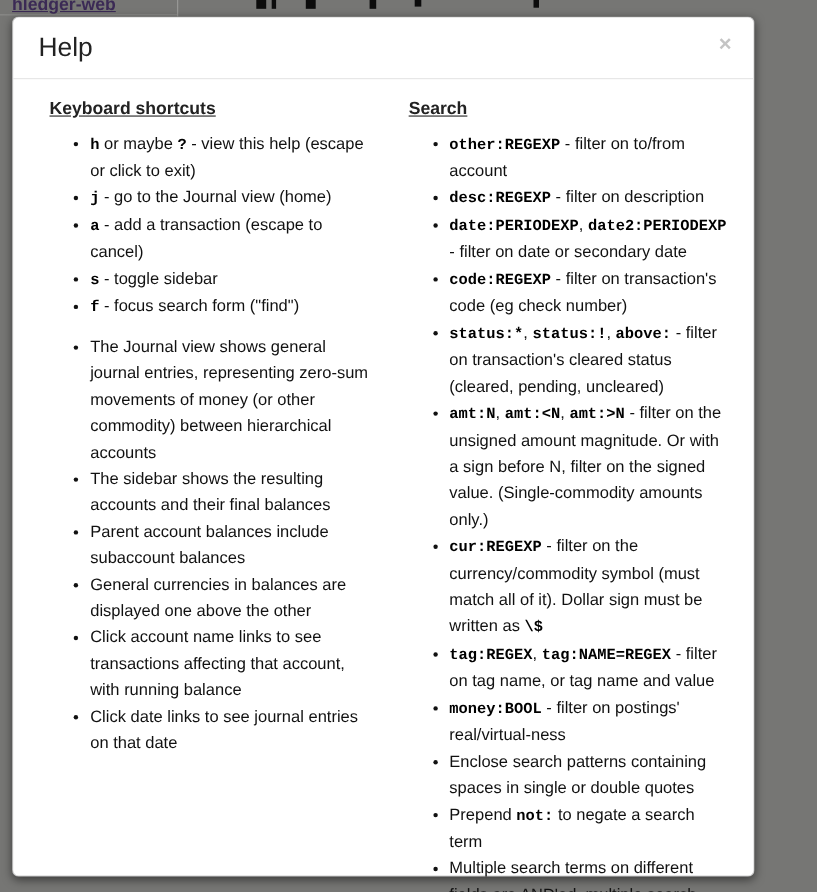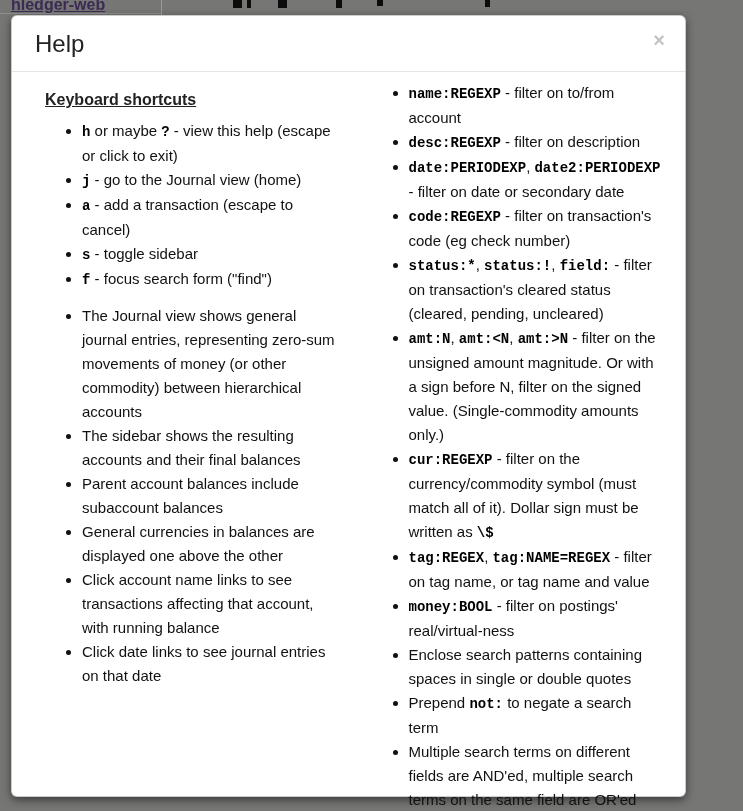--- a/index.html
+++ b/index.html
@@ -108,26 +108,27 @@
           <ul class="help-list">
             <li>The Journal view shows general journal entries, representing zero-sum movements of money (or other commodity) between hierarchical accounts</li>
             <li>The sidebar shows the resulting accounts and their final balances</li>
             <li>Parent account balances include subaccount balances</li>
             <li>General currencies in balances are displayed one above the other</li>
             <li>Click account name links to see transactions affecting that account, with running balance</li>
             <li>Click date links to see journal entries on that date</li>
           </ul>
         </div>
       <div class="col">
+          <div class="section-heading">Search</div>
           <ul class="help-list">
-            <li><code>name:REGEXP</code> - filter on to/from account</li>
+            <li><code>other:REGEXP</code> - filter on to/from account</li>
             <li><code>desc:REGEXP</code> - filter on description</li>
             <li><code>date:PERIODEXP</code>, <code>date2:PERIODEXP</code> - filter on date or secondary date</li>
             <li><code>code:REGEXP</code> - filter on transaction's code (eg check number)</li>
-            <li><code>status:*</code>, <code>status:!</code>, <code>field:</code> - filter on transaction's cleared status (cleared, pending, uncleared)</li>
+            <li><code>status:*</code>, <code>status:!</code>, <code>above:</code> - filter on transaction's cleared status (cleared, pending, uncleared)</li>
             <li><code>amt:N</code>, <code>amt:&lt;N</code>, <code>amt:&gt;N</code> - filter on the unsigned amount magnitude. Or with a sign before N, filter on the signed value. (Single-commodity amounts only.)</li>
             <li><code>cur:REGEXP</code> - filter on the currency/commodity symbol (must match all of it). Dollar sign must be written as <code>\$</code></li>
             <li><code>tag:REGEX</code>, <code>tag:NAME=REGEX</code> - filter on tag name, or tag name and value</li>
             <li><code>money:BOOL</code> - filter on postings' real/virtual-ness</li>
             <li>Enclose search patterns containing spaces in single or double quotes</li>
             <li>Prepend <code>not:</code> to negate a search term</li>
             <li>Multiple search terms on different fields are AND'ed, multiple search terms on the same field are OR'ed</li>
             <li>These search terms also work with command-line hledger</li>
           </ul>
         </div>

